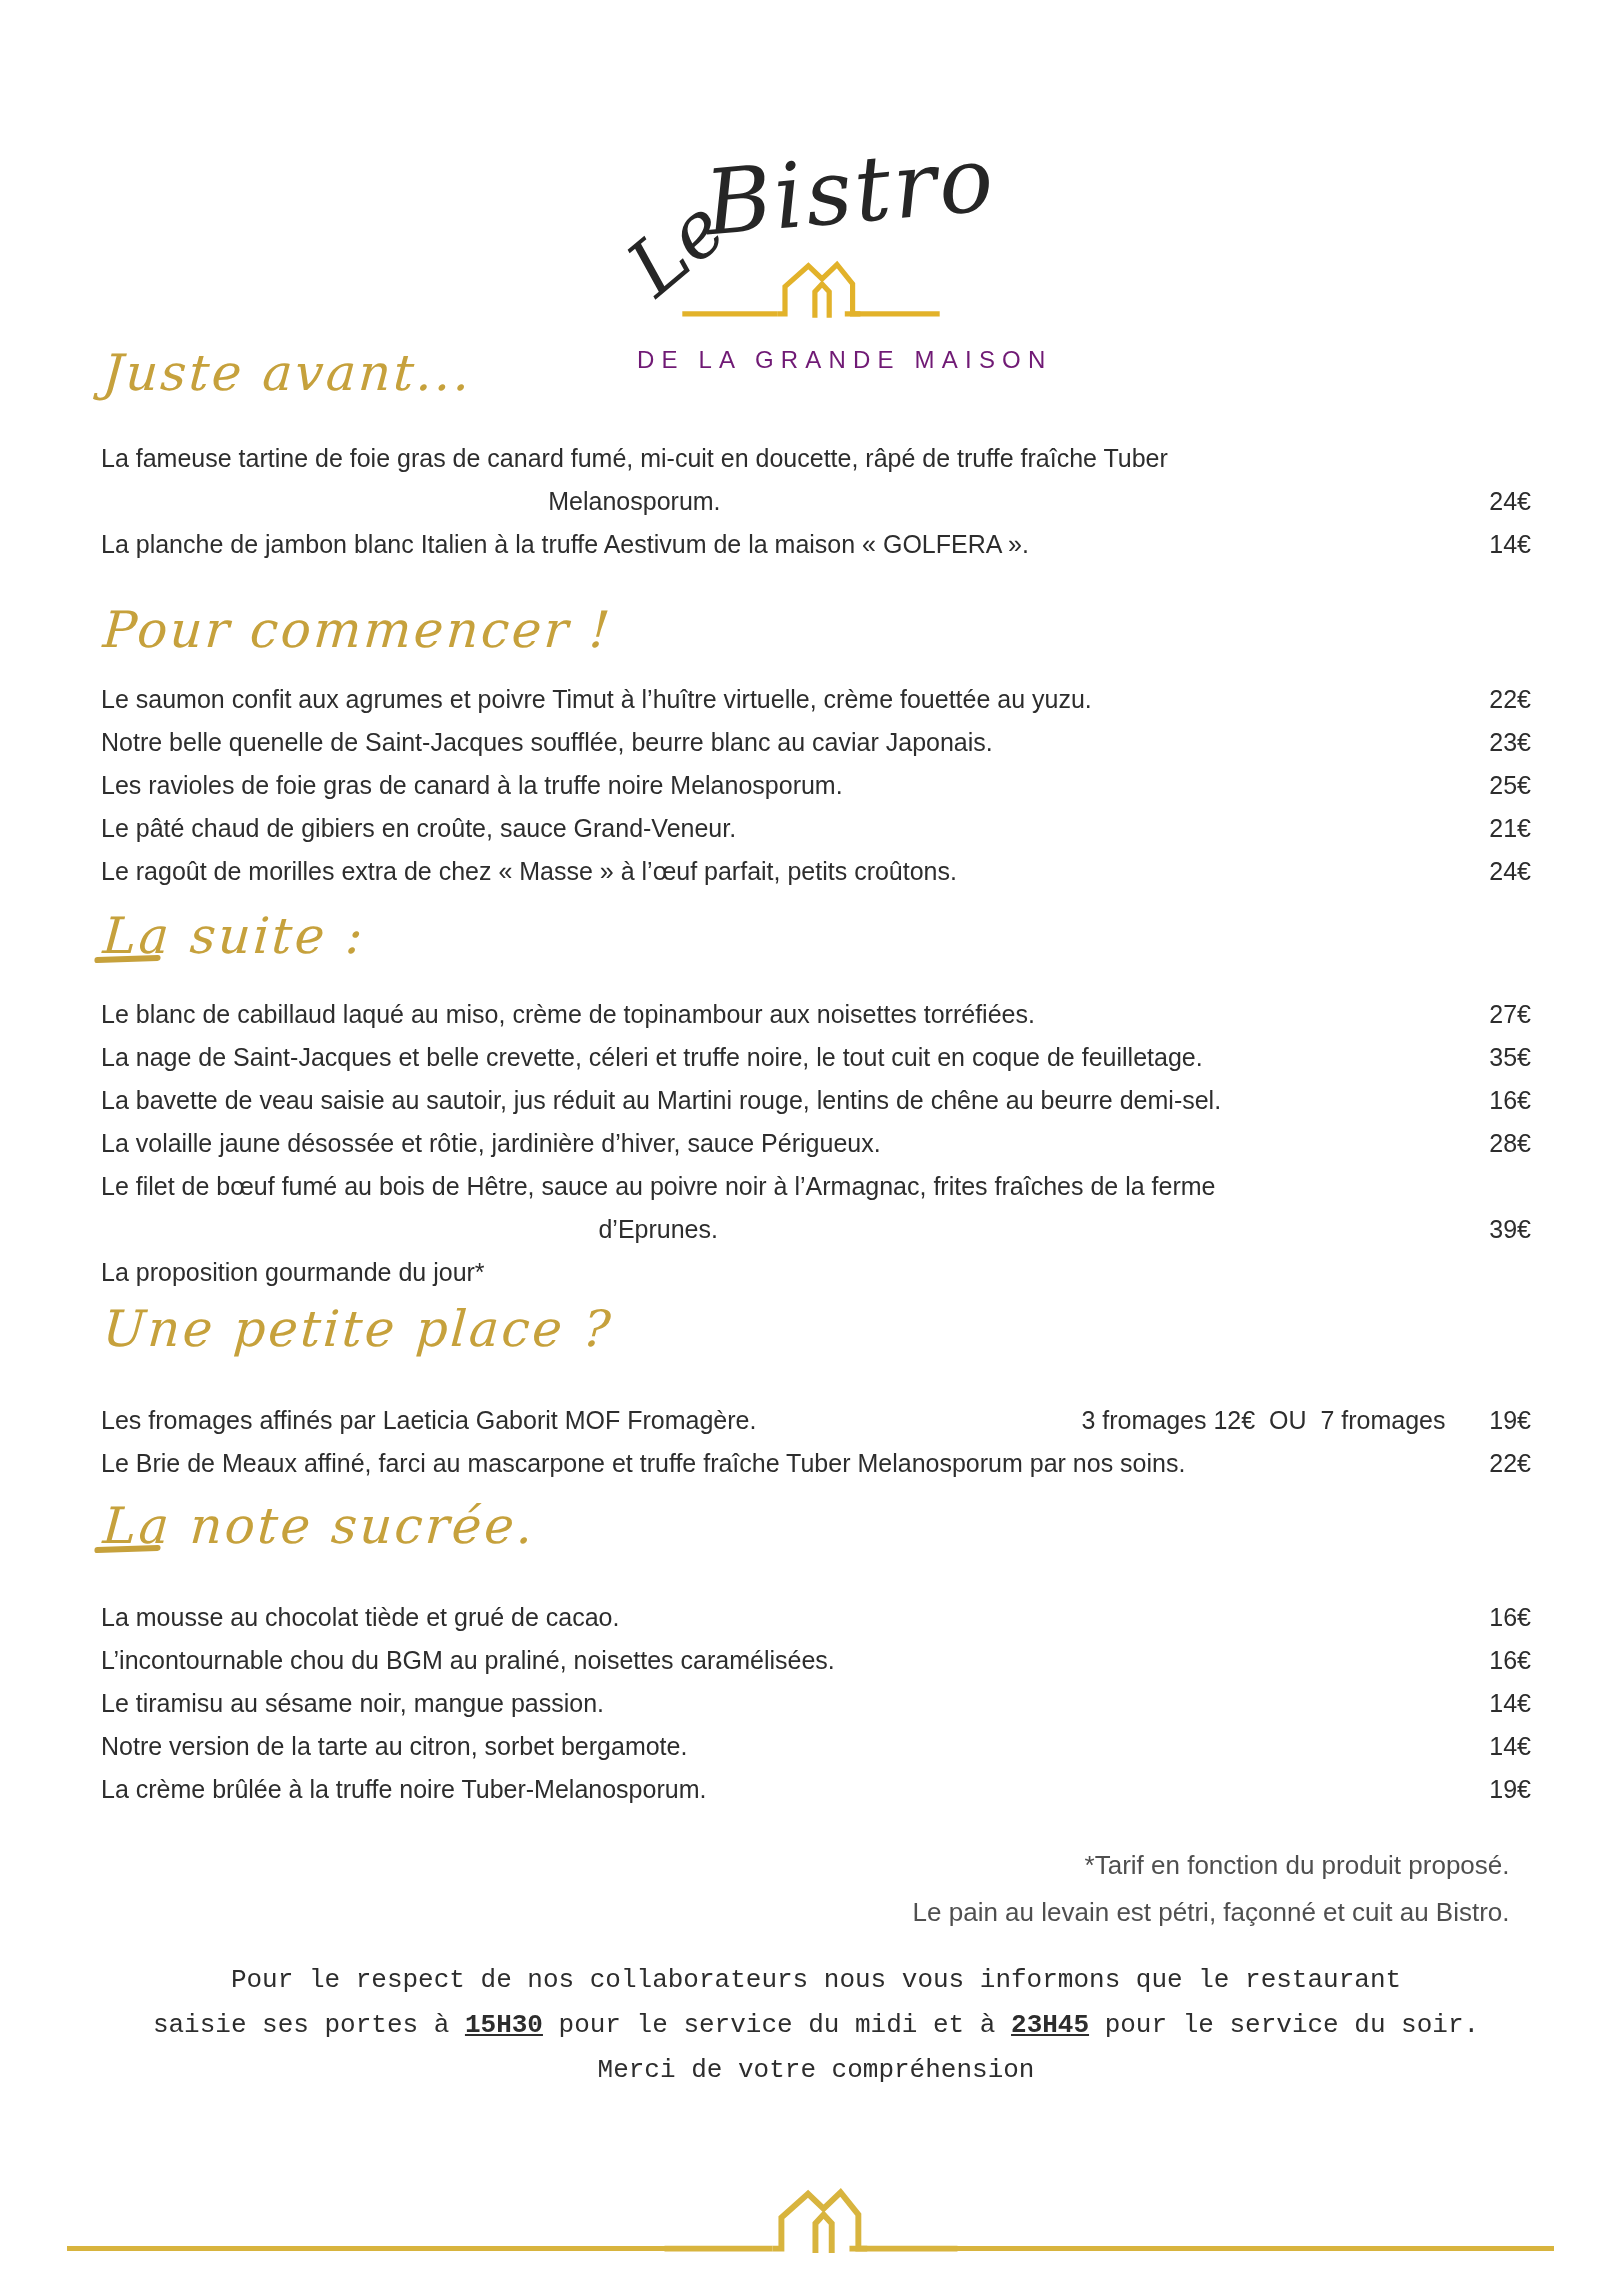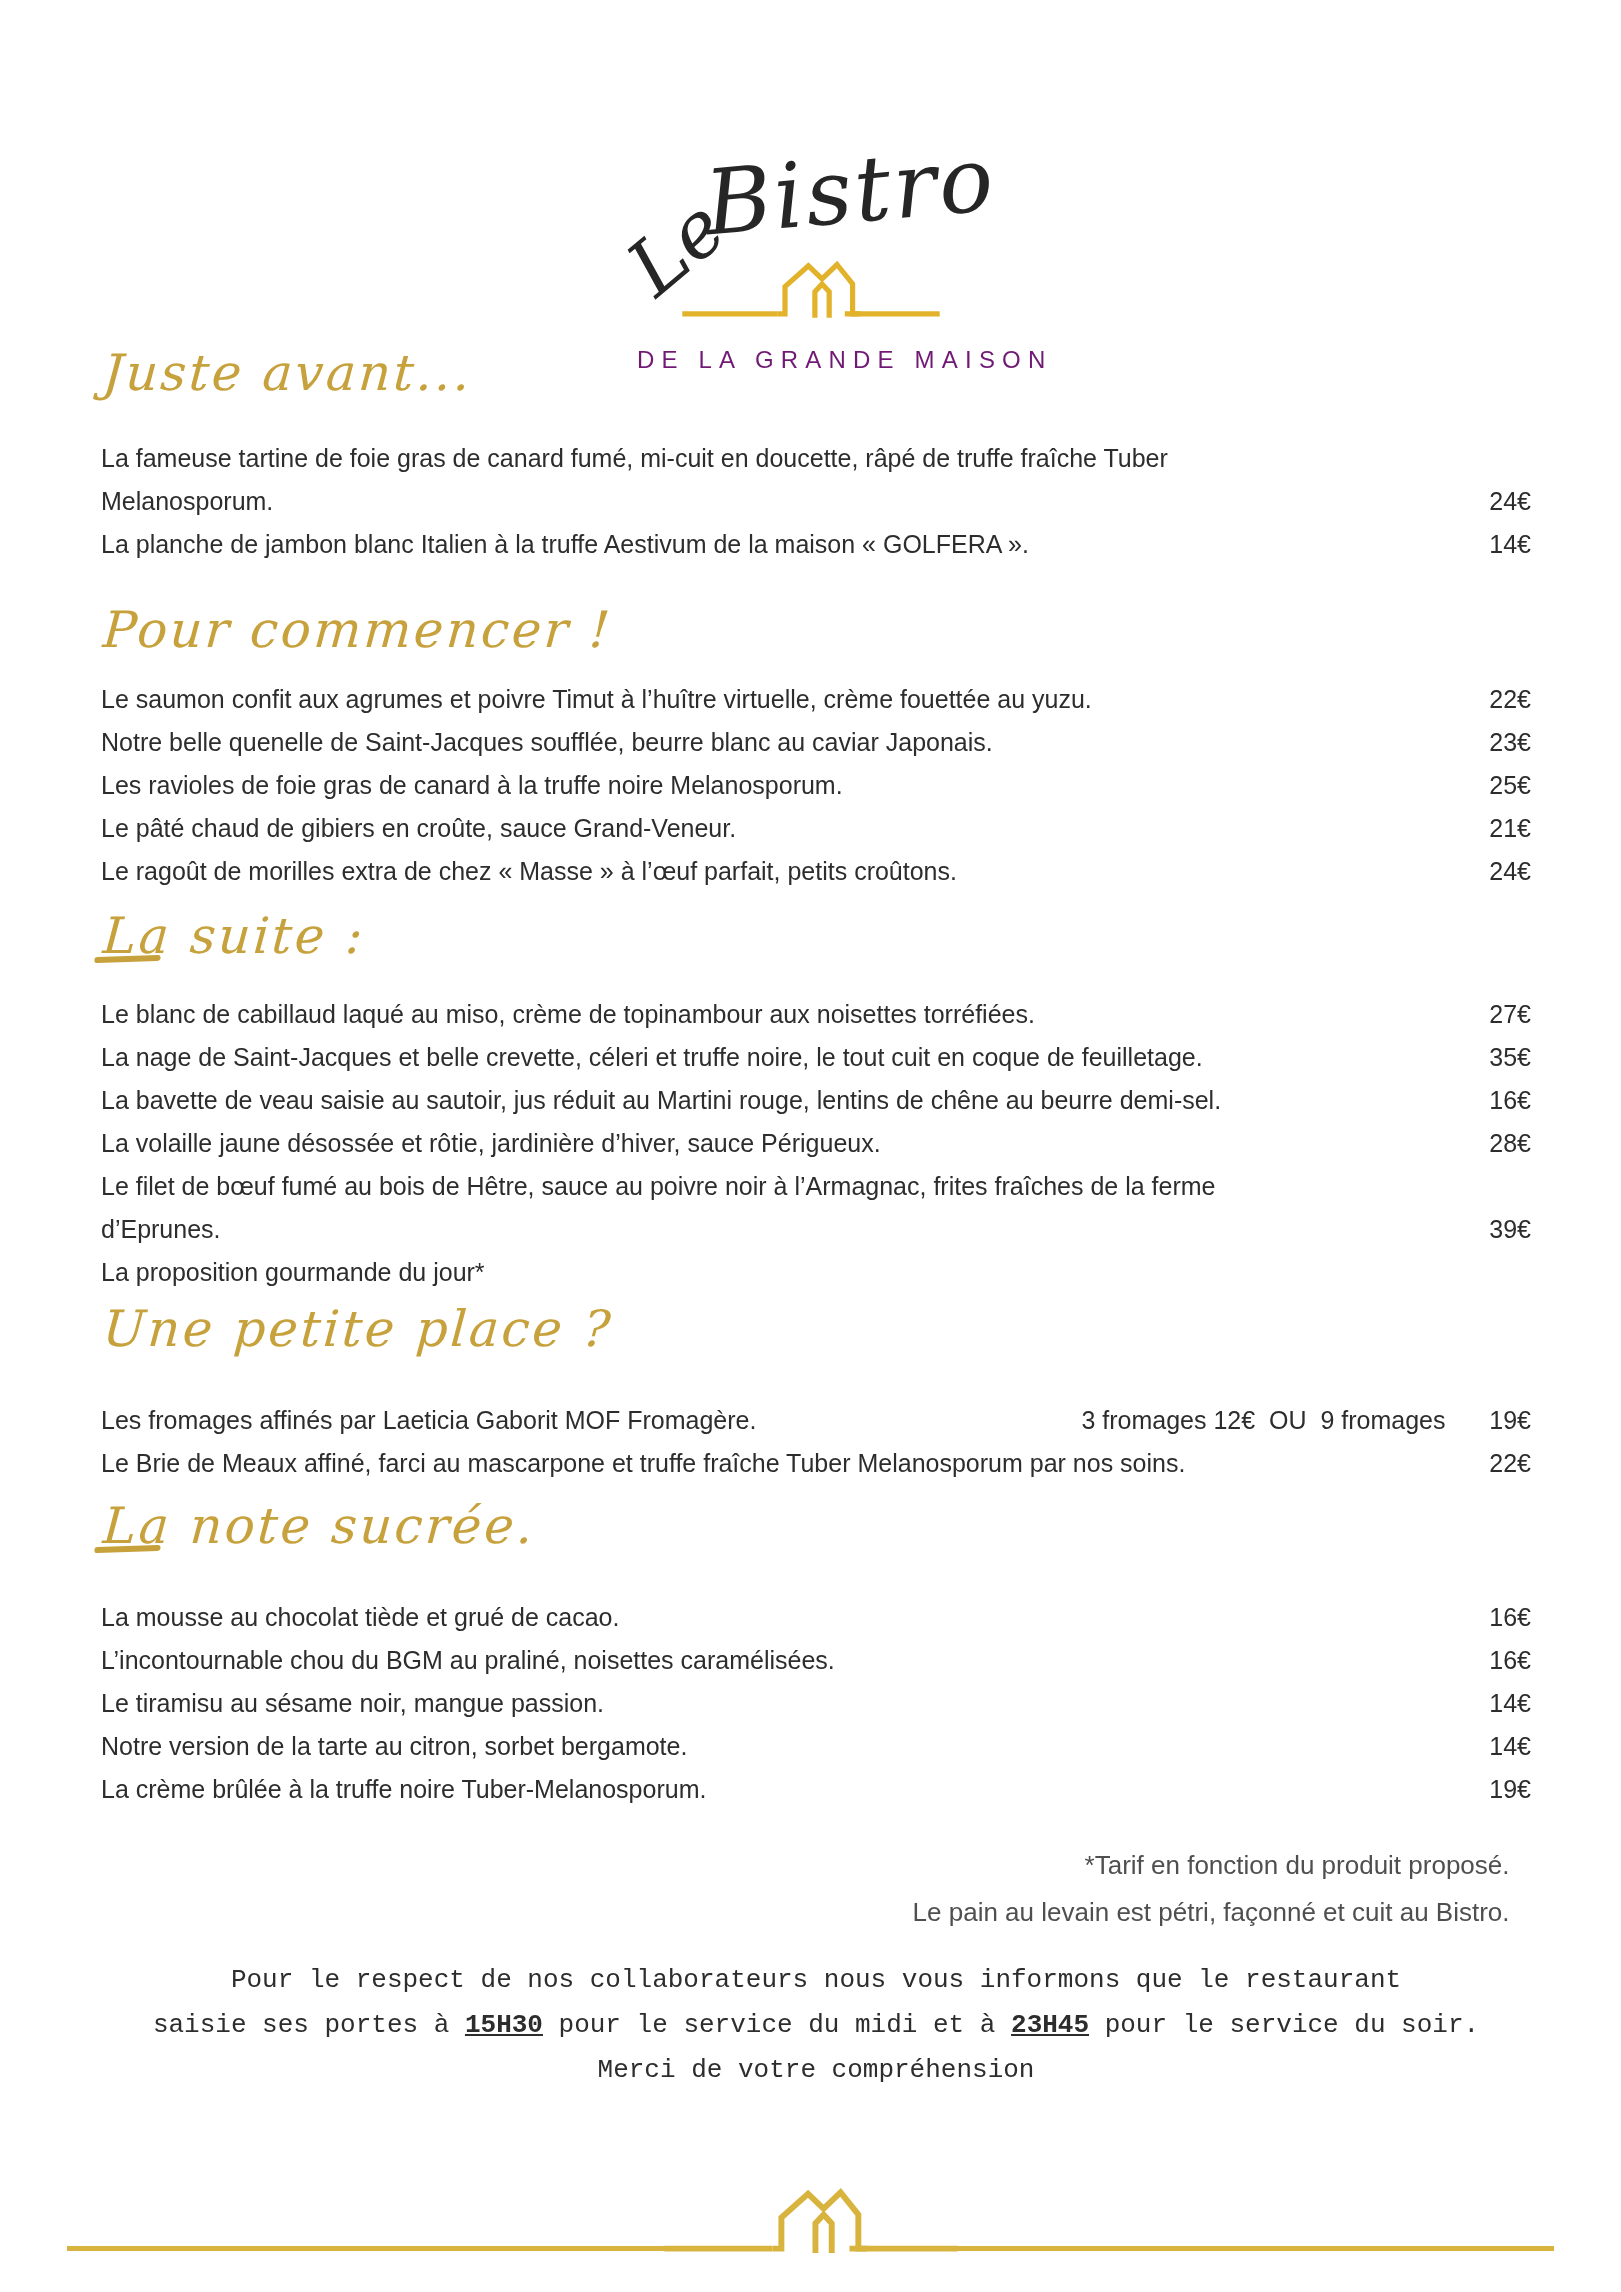--- a/index.html
+++ b/index.html
@@ -38,21 +38,21 @@
     content:""; position:absolute; left:-7.2px; bottom:3.6px; width:66px; height:6.3px;
     background:#c6a13c; border-radius:3.6px; transform:rotate(-2deg);
   }
   .t1 { margin-bottom:34px; }
   .t2 { margin-top:34px; margin-bottom:18px; }
   .t3 { margin-top:13.4px; margin-bottom:27px; }
   .t4 { margin-top:4.5px;  margin-bottom:40px; }
   .t5 { margin-top:10.7px; margin-bottom:40px; }
 
   .item { display:flex; align-items:flex-end; font-size:25px; line-height:43px; }
-  .desc { flex:0 1 auto; }
+  .desc { flex:0 1 auto;text-align:center; }
   .line { white-space:pre; }
   .indent { padding-left:27px; }
   .options { white-space:pre; margin-left:auto; }
   .price { margin-left:auto; white-space:pre; text-align:right; min-width:64px; padding-left:21.5px; }
   .item.has-options .price { margin-left:0; }
 
   
   .footnotes { margin-top:31px; text-align:right; font-size:26px; line-height:47px; color:#4f4f4f; padding-right:21.5px; }
 
   
@@ -180,21 +180,21 @@
         <div class="price"></div>
       </div>
     </div>
 
     <h2 class="section-title t4">Une petite place ?</h2>
     <div class="section-items">
       <div class="item has-options">
         <div class="desc">
           <div class="line">Les fromages affinés par Laeticia Gaborit MOF Fromagère.</div>
         </div>
-        <div class="options">3 fromages 12€  OU  9 fromages</div>
+        <div class="options">3 fromages 12€  OU  7 fromages</div>
         <div class="price">19€</div>
       </div>
       <div class="item">
         <div class="desc">
           <div class="line">Le Brie de Meaux affiné, farci au mascarpone et truffe fraîche Tuber Melanosporum par nos soins.</div>
         </div>
         <div class="price">22€</div>
       </div>
     </div>
 

